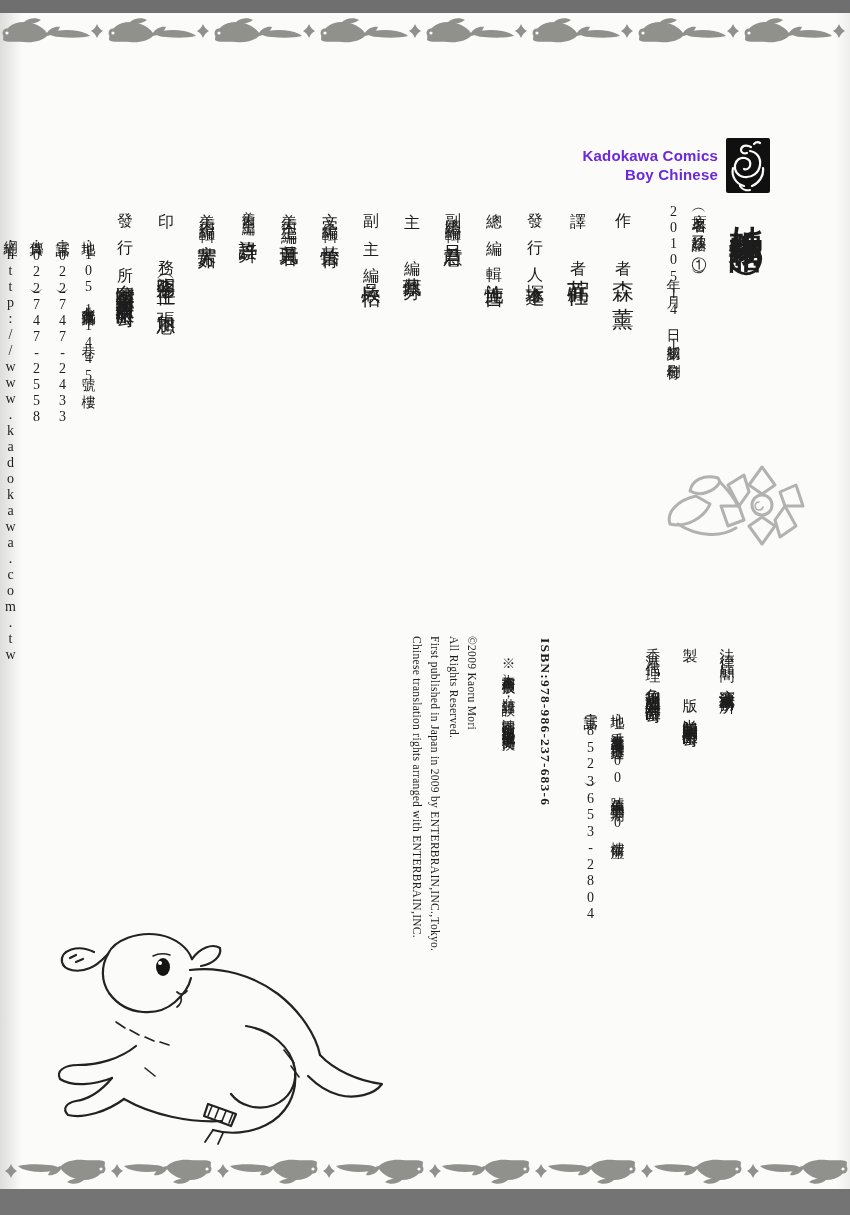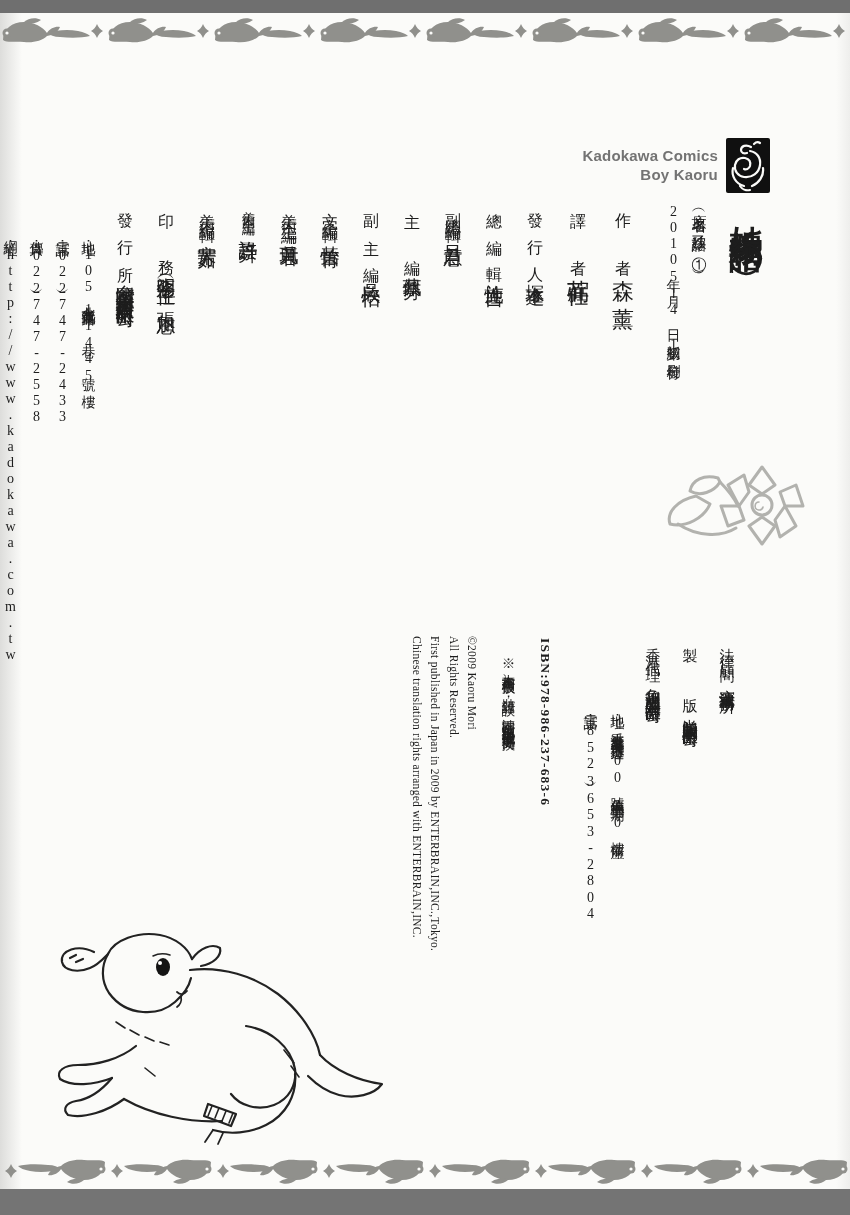--- a/index.html
+++ b/index.html
@@ -16,21 +16,21 @@
     background:linear-gradient(270deg,#eeeeec 0%,rgba(238,238,236,0) 100%);}
 
   .border-svg{position:absolute;left:0;display:block;}
   #border-top{top:0;}
   #border-bottom{bottom:0;}
 
   
   .brand{position:absolute;top:138px;right:80px;display:flex;align-items:center;gap:8px;}
   .brand-text{
     font-family:"Liberation Sans","DejaVu Sans",sans-serif;
-    font-weight:bold;font-size:15px;line-height:1.25;text-align:right;color:#737373;
+    font-weight:bold;font-size:15px;line-height:1.25;text-align:right;color:#6d28d9;
     letter-spacing:.2px;
   }
   .brand-logo{width:44px;height:55px;display:block;}
 
   
   .vflow{
     position:absolute;
     writing-mode:vertical-rl;
     text-orientation:upright;
     color:#1d1d1d;
@@ -103,21 +103,21 @@
 <svg id="border-bottom" class="border-svg" width="850" height="60" viewBox="0 0 850 60">
   <g transform="translate(850,32) rotate(180)">
       <use href="#scroll-row"></use>
     </g>
   <rect x="0" y="34" width="850" height="26" fill="#747474"></rect>
 </svg>
 
 <div class="brand">
   <div class="brand-text">
     <div>Kadokawa Comics</div>
-    <div>Boy Kaoru</div>
+    <div>Boy Chinese</div>
   </div>
   <svg class="brand-logo" viewBox="0 0 44 55">
     <rect x="0" y="0" width="44" height="55" rx="2" fill="#101010"></rect>
     <g fill="none" stroke="#fbfbf9" stroke-width="2.2" stroke-linecap="round">
       <path d="M25,9 C20,6 15,8 15,12 C15,15 18,16 21,15"></path>
       <path d="M24,13 C31,14 35,20 34,27 C33,35 26,40 18,39 C12,38 8,33 9,27 C10,22 14,19 19,20 C23,21 25,24 24,28 C23,31 20,32 18,31"></path>
       <path d="M7,30 C5,38 10,46 18,48"></path>
       <path d="M37,30 C38,38 33,45 26,48"></path>
       <path d="M14,48 C16,51 20,53 24,52"></path>
       <path d="M28,6 q3,-3 6,-1"></path>

